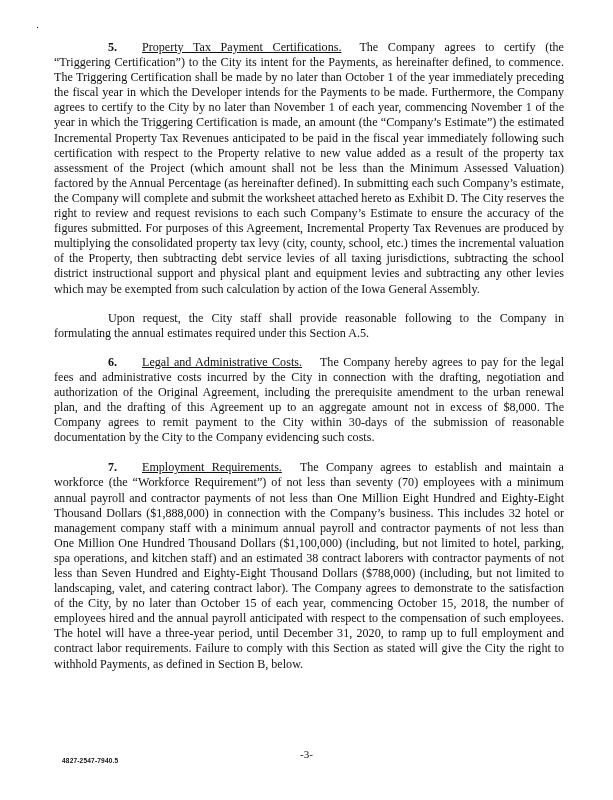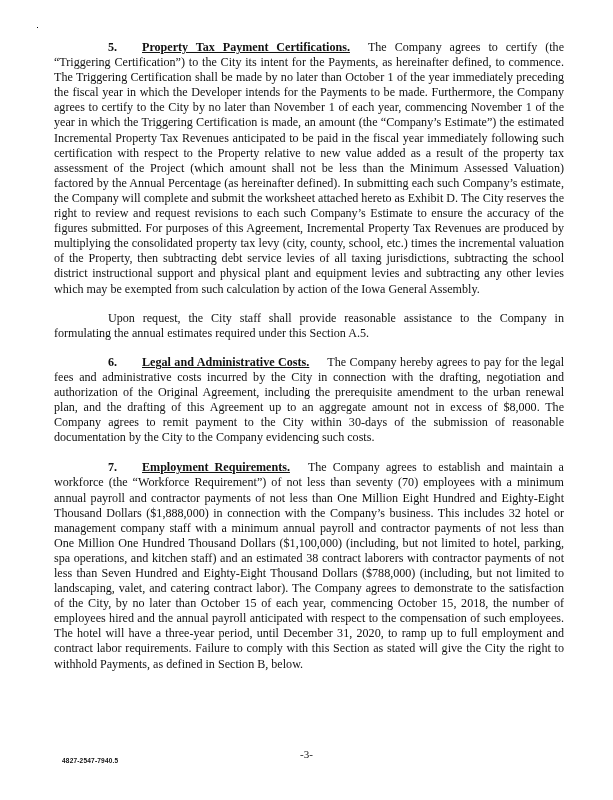--- a/index.html
+++ b/index.html
@@ -3,37 +3,37 @@
 <meta charset="utf-8">
 <style>
   html, body { margin: 0; padding: 0; background: #ffffff; }
   body { width: 613px; height: 800px; position: relative; overflow: hidden;
          font-family: "Liberation Serif", "DejaVu Serif", serif; color: #111; }
   .speck { position: absolute; left: 37px; top: 27px; width: 1px; height: 1px; background: #000; }
   .page { position: absolute; left: 54px; top: 40px; width: 510px; }
   p { margin: 0; font-size: 12.1px; line-height: 15.1px; text-align: justify; }
   .sec { text-indent: 54px; }
   .num { display: inline-block; width: 34px; font-weight: bold; text-indent: 0; }
-  .heading { font-weight: bold; text-decoration: underline; margin-right: 18px; }
+  .heading { font-weight: normal; text-decoration: underline; margin-right: 18px; }
   .gap { height: 14px; }
   .gap-s { height: 15px; }
   .page-num { position: absolute; top: 748px; left: 0; width: 613px; text-align: center; font-size: 11px; }
   .doc-id { position: absolute; top: 757px; left: 62px; font-size: 6.5px; font-family: "Liberation Sans", sans-serif; font-weight: bold; letter-spacing: 0.2px; }
 </style>
 </head>
 <body>
 
 <div class="speck"></div>
 
 <div class="page">
   <p class="sec">
     <span class="num">5.</span><span class="heading">Property Tax Payment Certifications.</span><span>The Company agrees to certify (the “Triggering Certification”) to the City its intent for the Payments, as hereinafter defined, to commence. The Triggering Certification shall be made by no later than October 1 of the year immediately preceding the fiscal year in which the Developer intends for the Payments to be made. Furthermore, the Company agrees to certify to the City by no later than November 1 of each year, commencing November 1 of the year in which the Triggering Certification is made, an amount (the “Company’s Estimate”) the estimated Incremental Property Tax Revenues anticipated to be paid in the fiscal year immediately following such certification with respect to the Property relative to new value added as a result of the property tax assessment of the Project (which amount shall not be less than the Minimum Assessed Valuation) factored by the Annual Percentage (as hereinafter defined). In submitting each such Company’s estimate, the Company will complete and submit the worksheet attached hereto as Exhibit D. The City reserves the right to review and request revisions to each such Company’s Estimate to ensure the accuracy of the figures submitted. For purposes of this Agreement, Incremental Property Tax Revenues are produced by multiplying the consolidated property tax levy (city, county, school, etc.) times the incremental valuation of the Property, then subtracting debt service levies of all taxing jurisdictions, subtracting the school district instructional support and physical plant and equipment levies and subtracting any other levies which may be exempted from such calculation by action of the Iowa General Assembly.</span>
   </p>
   <div class="gap"></div>
-  <p class="sec">Upon request, the City staff shall provide reasonable assistance to the Company in formulating the annual estimates required under this Section A.5.</p>
+  <p class="sec">Upon request, the City staff shall provide reasonable following to the Company in formulating the annual estimates required under this Section A.5.</p>
   <div class="gap"></div>
   <p class="sec">
     <span class="num">6.</span><span class="heading">Legal and Administrative Costs.</span><span>The Company hereby agrees to pay for the legal fees and administrative costs incurred by the City in connection with the drafting, negotiation and authorization of the Original Agreement, including the prerequisite amendment to the urban renewal plan, and the drafting of this Agreement up to an aggregate amount not in excess of $8,000. The Company agrees to remit payment to the City within 30-days of the submission of reasonable documentation by the City to the Company evidencing such costs.</span>
   </p>
   <div class="gap-s"></div>
   <p class="sec">
     <span class="num">7.</span><span class="heading">Employment Requirements.</span><span>The Company agrees to establish and maintain a workforce (the “Workforce Requirement”) of not less than seventy (70) employees with a minimum annual payroll and contractor payments of not less than One Million Eight Hundred and Eighty-Eight Thousand Dollars ($1,888,000) in connection with the Company’s business. This includes 32 hotel or management company staff with a minimum annual payroll and contractor payments of not less than One Million One Hundred Thousand Dollars ($1,100,000) (including, but not limited to hotel, parking, spa operations, and kitchen staff) and an estimated 38 contract laborers with contractor payments of not less than Seven Hundred and Eighty-Eight Thousand Dollars ($788,000) (including, but not limited to landscaping, valet, and catering contract labor). The Company agrees to demonstrate to the satisfaction of the City, by no later than October 15 of each year, commencing October 15, 2018, the number of employees hired and the annual payroll anticipated with respect to the compensation of such employees. The hotel will have a three-year period, until December 31, 2020, to ramp up to full employment and contract labor requirements. Failure to comply with this Section as stated will give the City the right to withhold Payments, as defined in Section B, below.</span>
   </p>
 </div>
 

